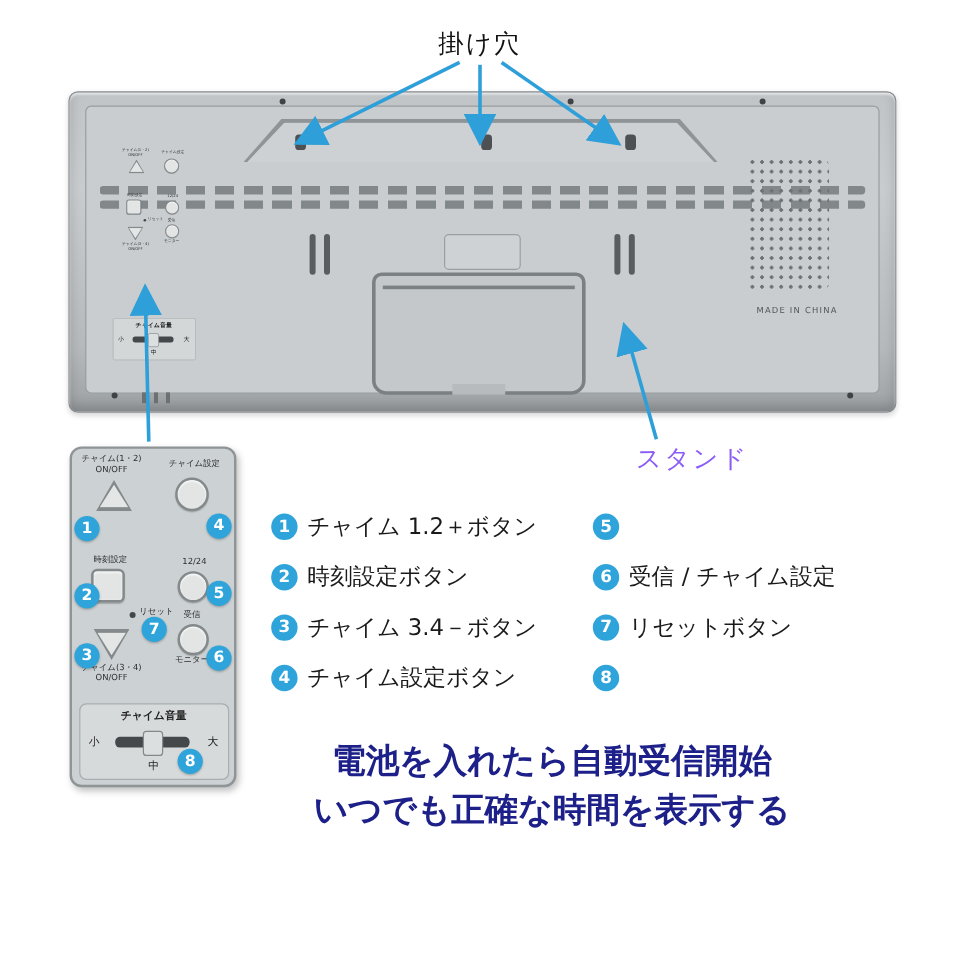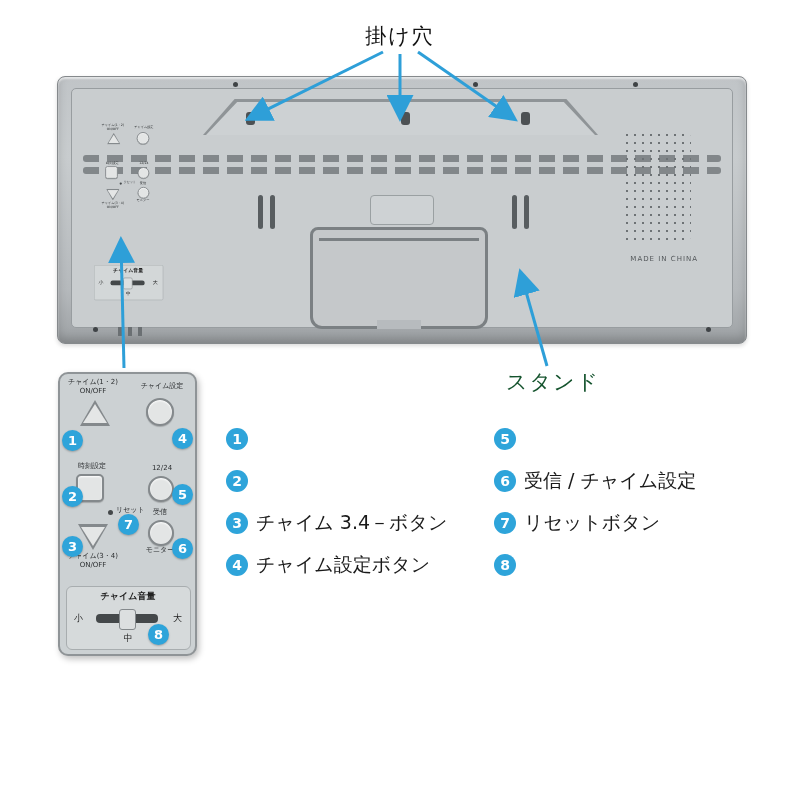--- a/index.html
+++ b/index.html
@@ -3,21 +3,21 @@
 <meta charset="utf-8">
 <style>
   html,body { margin:0; padding:0; background:#fff; }
   .canvas { position:relative; width:800px; height:800px; background:#ffffff; overflow:hidden;
             font-family:"DejaVu Sans","Liberation Sans",sans-serif; margin:0 auto; }
 
   .overlay { position:absolute; left:0; top:0; pointer-events:none; z-index:30; }
 
   .hang-label { position:absolute; left:0; right:0; top:22px; text-align:center;
                 font-size:21px; color:#111; letter-spacing:2px; z-index:10; }
-  .stand-label { position:absolute; left:506px; top:368px; font-size:21px; color:#14532d; letter-spacing:2px; z-index:10; }
+  .stand-label { position:absolute; left:530px; top:368px; font-size:21px; color:#8b5cf6; letter-spacing:2px; z-index:10; }
 
   
   .clock { position:absolute; left:57px; top:76px; width:688px; height:266px;
            background:linear-gradient(180deg,#c0c4c7 0%,#c8ccce 30%,#b5b9bc 80%,#9da1a4 100%);
            border:1px solid #85898c; border-radius:8px;
            box-shadow:inset 0 2px 2px rgba(255,255,255,.6), inset 0 -5px 10px rgba(0,0,0,.18), 0 2px 4px rgba(0,0,0,.15); }
   .clock-inner { position:absolute; left:13px; right:13px; top:11px; bottom:15px;
                  background:#c9cdcf; border:1px solid #989da0; border-radius:5px; }
   .screw { position:absolute; width:5px; height:5px; border-radius:50%; background:#3f4346; }
 
@@ -245,23 +245,25 @@
     <span class="badge zb zb4">4</span>
     <span class="badge zb zb5">5</span>
     <span class="badge zb zb6">6</span>
     <span class="badge zb zb7">7</span>
     <span class="badge zb zb8">8</span>
   </div>
 
   <div class="legend">
     <div class="legend-item">
       <span class="badge legend-badge">1</span>
+      <span class="legend-text">チャイム 1.2＋ボタン</span>
     </div>
     <div class="legend-item">
       <span class="badge legend-badge">2</span>
+      <span class="legend-text">時刻設定ボタン</span>
     </div>
     <div class="legend-item">
       <span class="badge legend-badge">3</span>
       <span class="legend-text">チャイム 3.4－ボタン</span>
     </div>
     <div class="legend-item">
       <span class="badge legend-badge">4</span>
       <span class="legend-text">チャイム設定ボタン</span>
     </div>
     <div class="legend-item">
@@ -273,14 +275,18 @@
     </div>
     <div class="legend-item">
       <span class="badge legend-badge">7</span>
       <span class="legend-text">リセットボタン</span>
     </div>
     <div class="legend-item">
       <span class="badge legend-badge">8</span>
     </div>
   </div>
 
+  <div class="message">
+    <div>電池を入れたら自動受信開始</div>
+    <div>いつでも正確な時間を表示する</div>
+  </div>
 
 </div>
 
 </body></html>

